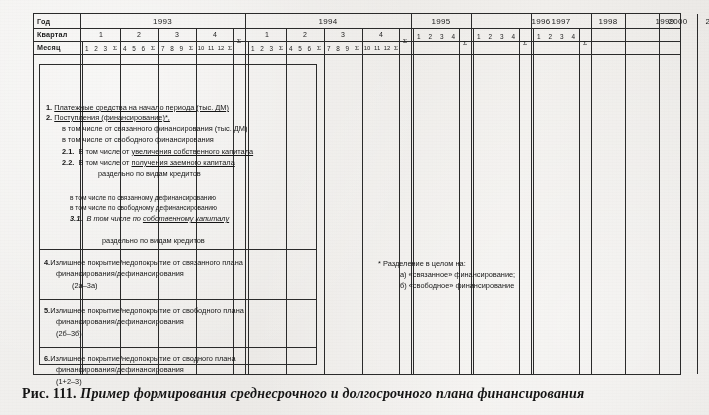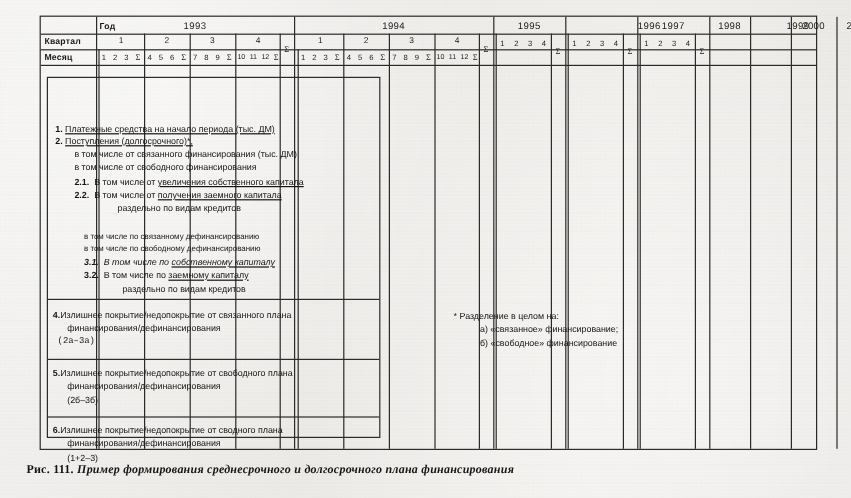--- a/index.html
+++ b/index.html
@@ -74,39 +74,39 @@
   .b{font-weight:bold;}
 
   .note{
     position:absolute;left:378px;top:258px;width:260px;
     font-size:7.4px;line-height:11px;color:#161616;
   }
   .note .ind1{padding-left:22px;}
   .caption{
     position:absolute;left:22px;top:386px;width:670px;
     font-family:"Liberation Serif", serif;
-    font-style:italic;font-weight:bold;font-size:10px;color:#151515;
+    font-style:italic;font-weight:bold;font-size:14px;color:#151515;
     letter-spacing:.2px;
   }
   .caption .rnum{font-style:normal;}
 </style>
 </head>
 <body>
 
 <div class="page"></div>
 
 <div class="frame">
 
   <div class="hdr">
 
     <div class="hline" style="top:14px;"></div>
     <div class="hline" style="top:27px;"></div>
     <div class="hline" style="top:40px;"></div>
 
-    <div class="lblcell" style="top:1px;height:13px;margin-left:46px;">Год</div>
+    <div class="lblcell" style="top:1px;height:13px;">Год</div>
     <div class="lblcell" style="top:14px;height:13px;">Квартал</div>
     <div class="lblcell" style="top:27px;height:13px;">Месяц</div>
 
     <div class="vline" style="left:46px;height:360px;border-left-width:1.2px;"></div>
 
     <div class="yearlabel" style="left:46px;width:165px;">1993</div>
     <div class="vline" style="left:211px;height:360px;border-left-width:1.2px;"></div>
 
     <div class="qlabel" style="left:50px;width:34px;">1</div>
     <div class="qlabel" style="left:88px;width:34px;">2</div>
@@ -237,21 +237,21 @@
     <div class="sep" style="top:234px;"></div>
     <div class="sep" style="top:282px;"></div>
 
     <div class="txt" style="left:6px;top:38px;">
       <span class="b">1.</span>
       <span class="u">Платежные средства на начало периода (тыс. ДМ)</span>
     </div>
 
     <div class="txt" style="left:6px;top:48px;">
       <span class="b">2.</span>
-      <span class="u">Поступления (долгосрочного)*,</span>
+      <span class="u">Поступления (финансирование)*,</span>
     </div>
 
     <div class="txt" style="left:22px;top:59px;">в том числе от связанного финансирования (тыс. ДМ)</div>
     <div class="txt" style="left:22px;top:70px;">в том числе от свободного финансирования</div>
 
     <div class="txt" style="left:22px;top:82px;">
       <span class="b">2.1.</span>
       <span>&nbsp;В том числе от </span><span class="u">увеличения собственного капитала</span>
     </div>
     <div class="txt" style="left:22px;top:93px;">
@@ -260,31 +260,27 @@
     </div>
     <div class="txt" style="left:58px;top:104px;">раздельно по видам кредитов</div>
 
     <div class="txt" style="left:30px;top:128px;font-size:6.6px;">в том числе по связанному дефинансированию</div>
     <div class="txt" style="left:30px;top:138px;font-size:6.6px;">в том числе по свободному дефинансированию</div>
 
     <div class="txt" style="left:30px;top:149px;font-style:italic;">
       <span class="b">3.1.</span>
       <span>&nbsp;В том числе по </span><span class="u">собственному капиталу</span>
     </div>
-    <div class="txt" style="left:30px;top:160px;">
-      <span class="b">3.2.</span>
-      <span>&nbsp;В том числе по </span><span class="u">заемному капиталу</span>
-    </div>
     <div class="txt" style="left:62px;top:171px;">раздельно по видам кредитов</div>
 
     <div class="txt" style="left:4px;top:193px;">
       <span class="b">4.</span><span>Излишнее покрытие/недопокрытие от связанного плана</span>
     </div>
     <div class="txt" style="left:16px;top:204px;">финансирования/дефинансирования</div>
-    <div class="txt" style="left:8px;top:216px;font-family:Liberation Mono, monospace;">(2а–3а)</div>
+    <div class="txt" style="left:32px;top:216px;">(2а–3а)</div>
 
     <div class="txt" style="left:4px;top:241px;">
       <span class="b">5.</span><span>Излишнее покрытие/недопокрытие от свободного плана</span>
     </div>
     <div class="txt" style="left:16px;top:252px;">финансирования/дефинансирования</div>
     <div class="txt" style="left:16px;top:264px;">(2б–3б)</div>
 
     <div class="txt" style="left:4px;top:289px;">
       <span class="b">6.</span><span>Излишнее покрытие/недопокрытие от сводного плана</span>
     </div>

